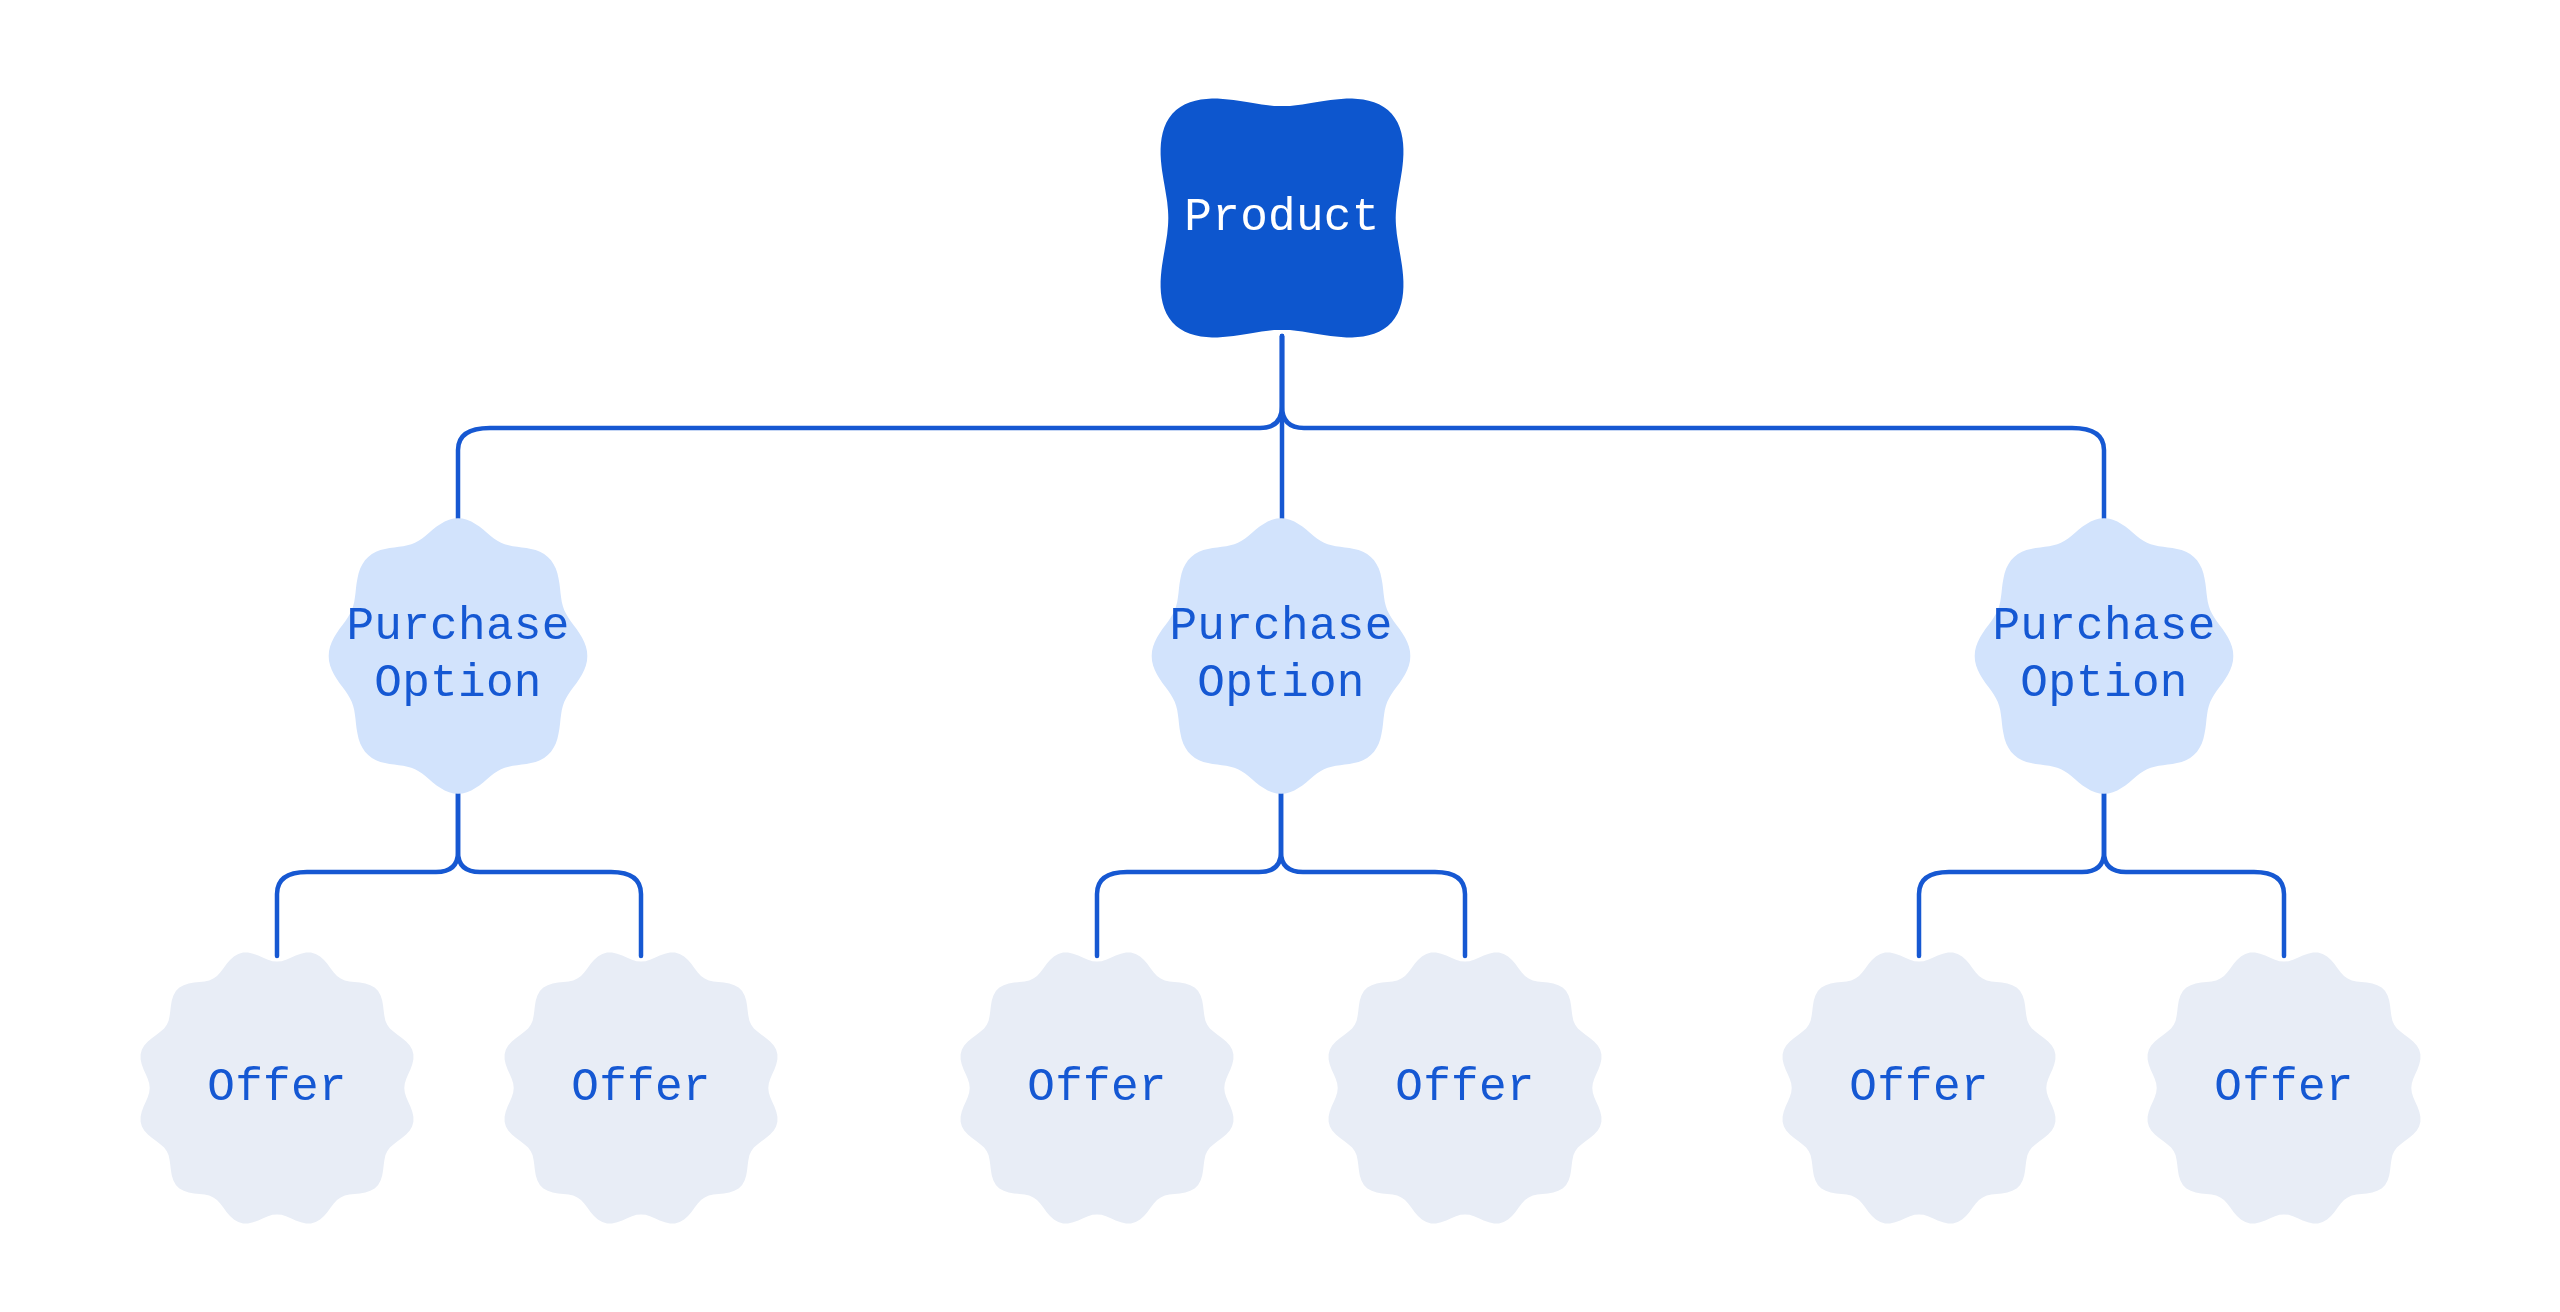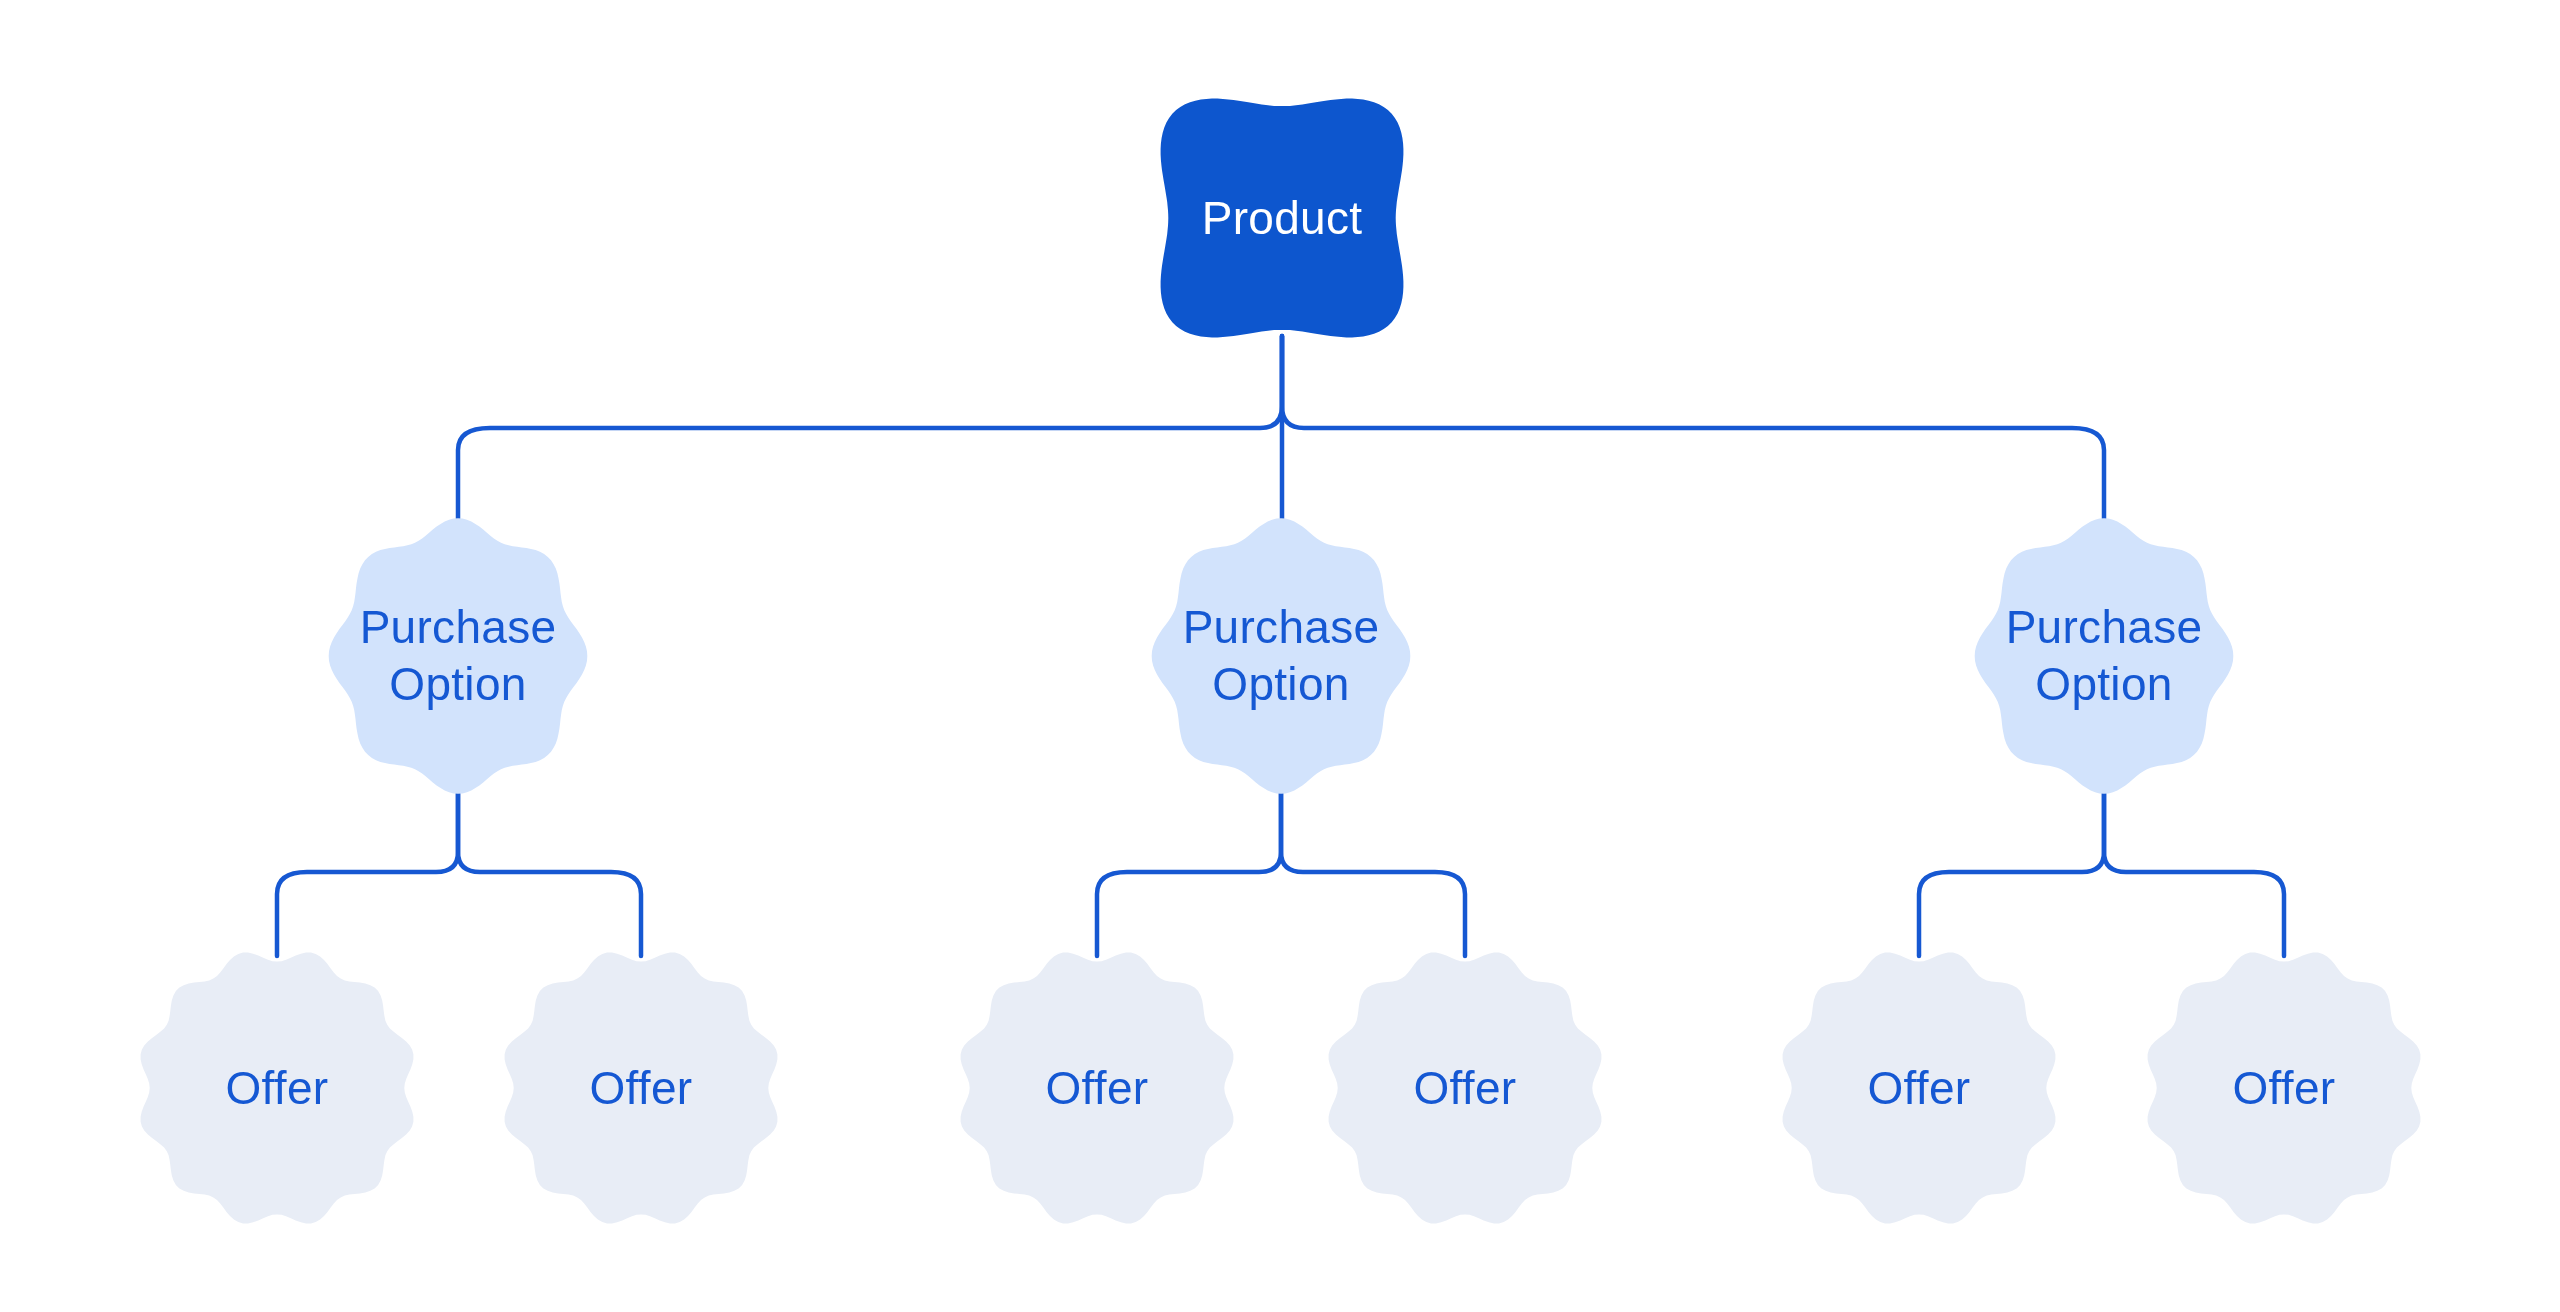--- a/index.html
+++ b/index.html
@@ -42,20 +42,21 @@
   }
   .node .label {
     position: relative;
     z-index: 1;
     text-align: center;
     font-size: 46px;
     font-weight: 500;
     letter-spacing: 0.3px;
     line-height: 57px;
     user-select: none;
+    font-family: Liberation Mono, monospace;
   }
   
   .node-product { left: 1147px; top: 86px;  width: 270px; height: 264px; }
   .node-po-1    { left: 326px;  top: 515px; width: 264px; height: 282px; }
   .node-po-2    { left: 1149px; top: 515px; width: 264px; height: 282px; }
   .node-po-3    { left: 1972px; top: 515px; width: 264px; height: 282px; }
   .node-offer-1 { left: 134px;  top: 947px; width: 286px; height: 282px; }
   .node-offer-2 { left: 498px;  top: 947px; width: 286px; height: 282px; }
   .node-offer-3 { left: 954px;  top: 947px; width: 286px; height: 282px; }
   .node-offer-4 { left: 1322px; top: 947px; width: 286px; height: 282px; }

